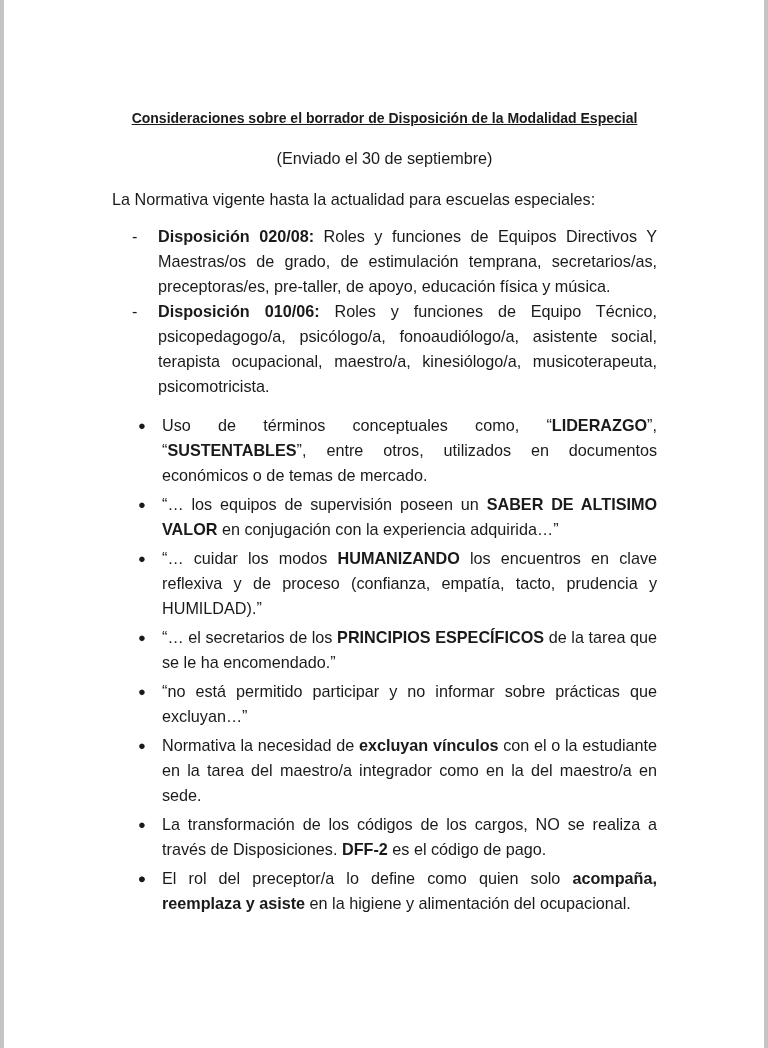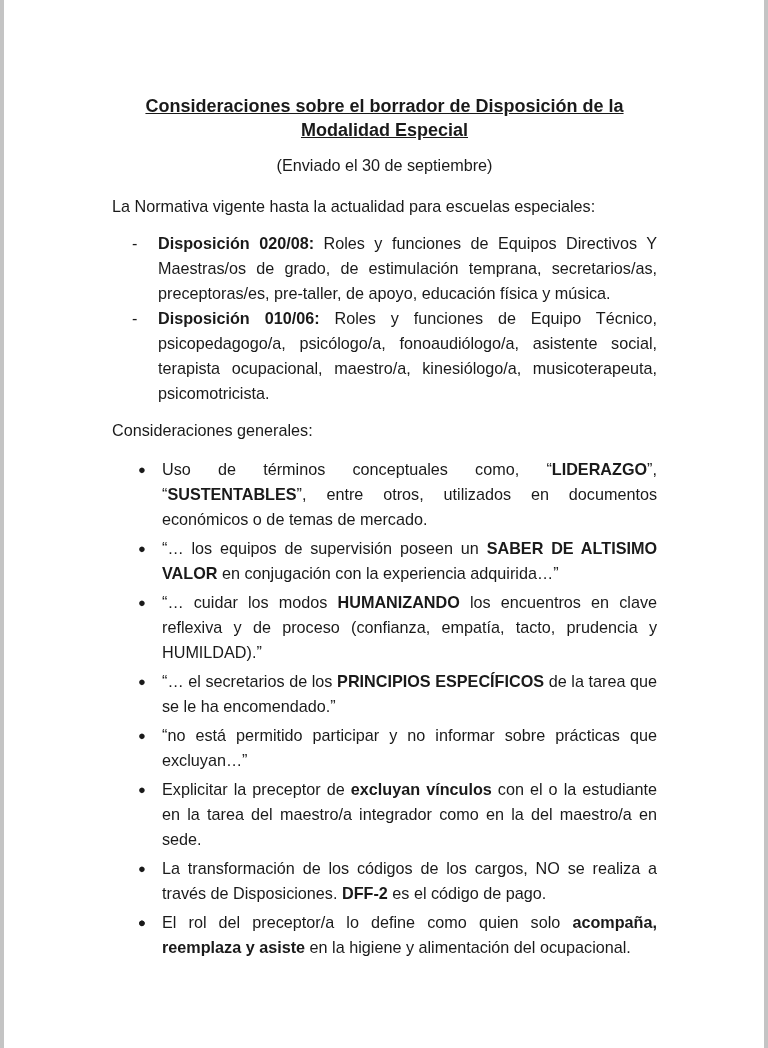--- a/index.html
+++ b/index.html
@@ -11,21 +11,21 @@
       color: #1a1a1a;
     }
     .edge-left { position: absolute; left: 0; top: 0; width: 4px; height: 1048px; background: #c4c4c4; }
     .edge-right { position: absolute; right: 0; top: 0; width: 4px; height: 1048px; background: #c4c4c4; }
     .page {
       position: absolute; left: 112px; top: 90px; width: 545px;
       font-size: 16.2px; line-height: 25px;
     }
     .title {
       text-align: center; font-weight: bold; text-decoration: underline;
-      margin: 4px; font-size: 18px; line-height: 24px;
+      margin: 16px; font-size: 14px; line-height: 24px;
     }
     .subtitle { text-align: center; margin: 11px 0 16px 0; }
     .para { margin: 11px 0 0 0; }
     ul { list-style: none; margin: 0; padding: 0; }
     .dash-list { margin-top: 12px; }
     .dash-list li { position: relative; padding-left: 46px; text-align: justify; text-align-last: left; }
     .dash-list li .marker { position: absolute; left: 20px; top: 0; }
     .bullet-list { margin-top: 14px; }
     .bullet-list li { position: relative; padding-left: 50px; text-align: justify; margin-bottom: 4px; }
     .bullet-list li .marker { position: absolute; left: 26px; top: 0; font-size: 13px; }
@@ -47,26 +47,25 @@
     <li>
       <span class="marker">-</span>
       <b>Disposición 020/08:</b><span> Roles y funciones de Equipos Directivos Y Maestras/os de grado, de estimulación temprana, secretarios/as, preceptoras/es, pre-taller, de apoyo, educación física y música.</span>
     </li>
     <li>
       <span class="marker">-</span>
       <b>Disposición 010/06:</b><span> Roles y funciones de Equipo Técnico, psicopedagogo/a, psicólogo/a, fonoaudiólogo/a, asistente social, terapista ocupacional, maestro/a, kinesiólogo/a, musicoterapeuta, psicomotricista.</span>
     </li>
   </ul>
 
-  <p class="para gen-label">Consideraciones generales:</p>
 
   <ul class="bullet-list" id="considerations">
       <li><span class="marker">●</span><span>Uso de términos conceptuales como, “</span><b>LIDERAZGO</b><span>”, “</span><b>SUSTENTABLES</b><span>”, entre otros, utilizados en documentos económicos o de temas de mercado.</span></li>
       <li><span class="marker">●</span><span>“… los equipos de supervisión poseen un </span><b>SABER DE ALTISIMO VALOR</b><span> en conjugación con la experiencia adquirida…”</span></li>
       <li><span class="marker">●</span><span> “… cuidar los modos </span><b>HUMANIZANDO</b><span> los encuentros en clave reflexiva y de proceso (confianza, empatía, tacto, prudencia y HUMILDAD).”</span></li>
       <li><span class="marker">●</span><span>“… el secretarios de los </span><b>PRINCIPIOS ESPECÍFICOS</b><span> de la tarea que se le ha encomendado.”</span></li>
       <li><span class="marker">●</span><span>“no está permitido participar y no informar sobre prácticas que excluyan…”</span></li>
-      <li><span class="marker">●</span><span>Explicitar la preceptor de </span><b>excluyan vínculos</b><span> con el o la estudiante en la tarea del maestro/a integrador como en la del maestro/a en sede.</span></li>
+      <li><span class="marker">●</span><span>Normativa la necesidad de </span><b>excluyan vínculos</b><span> con el o la estudiante en la tarea del maestro/a integrador como en la del maestro/a en sede.</span></li>
       <li><span class="marker">●</span><span>La transformación de los códigos de los cargos, NO se realiza a través de Disposiciones. </span><b>DFF-2</b><span> es el código de pago.</span></li>
       <li><span class="marker">●</span></li>
       <li><span class="marker">●</span><span>El rol del preceptor/a lo define como quien solo </span><b>acompaña, reemplaza y asiste</b><span> en la higiene y alimentación del ocupacional.</span></li>
     </ul>
 </div>
 
 </body></html>

